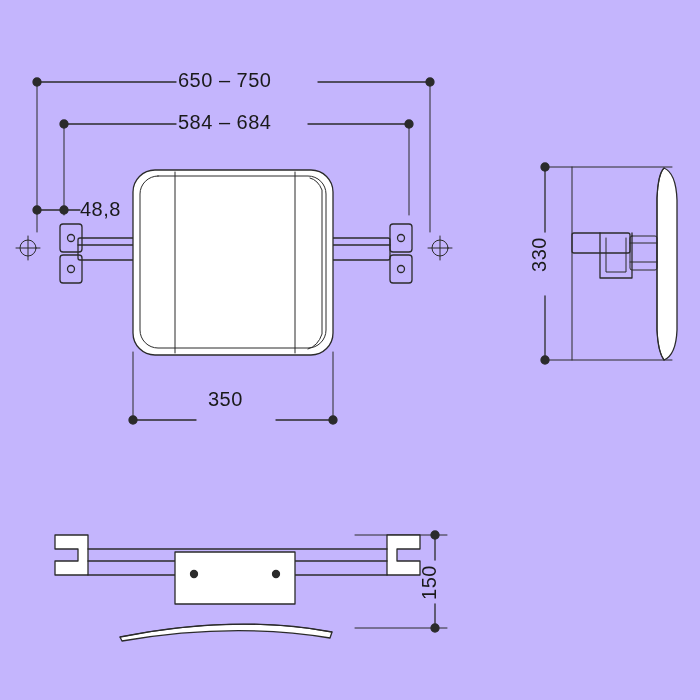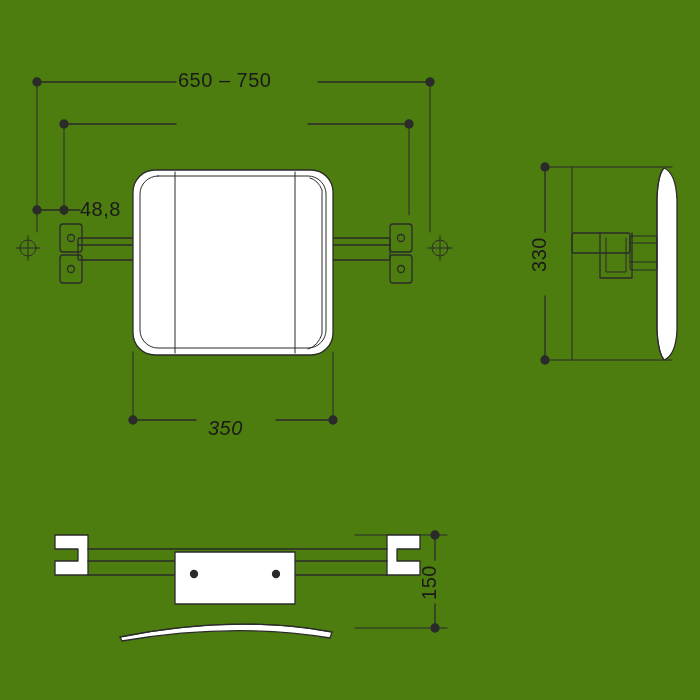--- a/index.html
+++ b/index.html
@@ -10,21 +10,21 @@
   body {
     width: 700px;
     height: 700px;
     font-family: "Liberation Sans", sans-serif;
     overflow: hidden;
   }
   #stage {
     position: relative;
     width: 700px;
     height: 700px;
-    background: #4d7c0f;
+    background: #c4b5fd;
   }
   #drawing {
     position: absolute;
     left: 0;
     top: 0;
   }
   .dim-label {
     position: absolute;
     font-family: "Liberation Sans", sans-serif;
     color: #1a1a1a;
@@ -191,22 +191,23 @@
           <path d="M 120 637 Q 235 614 332 632 L 330 638 Q 233 622 122 641 Z" fill="#ffffff"></path>
           <path d="M 120 637 Q 235 614 332 632" stroke-width="1"></path>
         </g>
       </g>
 
     </g>
   </svg>
 
   <div class="dim-label big" style="left:178px; top:69px;">650 – 750</div>
 
+  <div class="dim-label big" style="left:178px; top:111px;">584 – 684</div>
 
   <div class="dim-label big" style="left:80px; top:198px;">48,8</div>
 
-  <div class="dim-label big" style="left:208px; top:417px;font-style:italic;">350</div>
+  <div class="dim-label big" style="left:208px; top:388px;">350</div>
 
   <div class="dim-label big vert" style="left:522px; top:243px; transform: rotate(-90deg);">330</div>
 
   <div class="dim-label big vert" style="left:412px; top:571px; transform: rotate(-90deg);">150</div>
 
 </div>
 
 </body></html>

